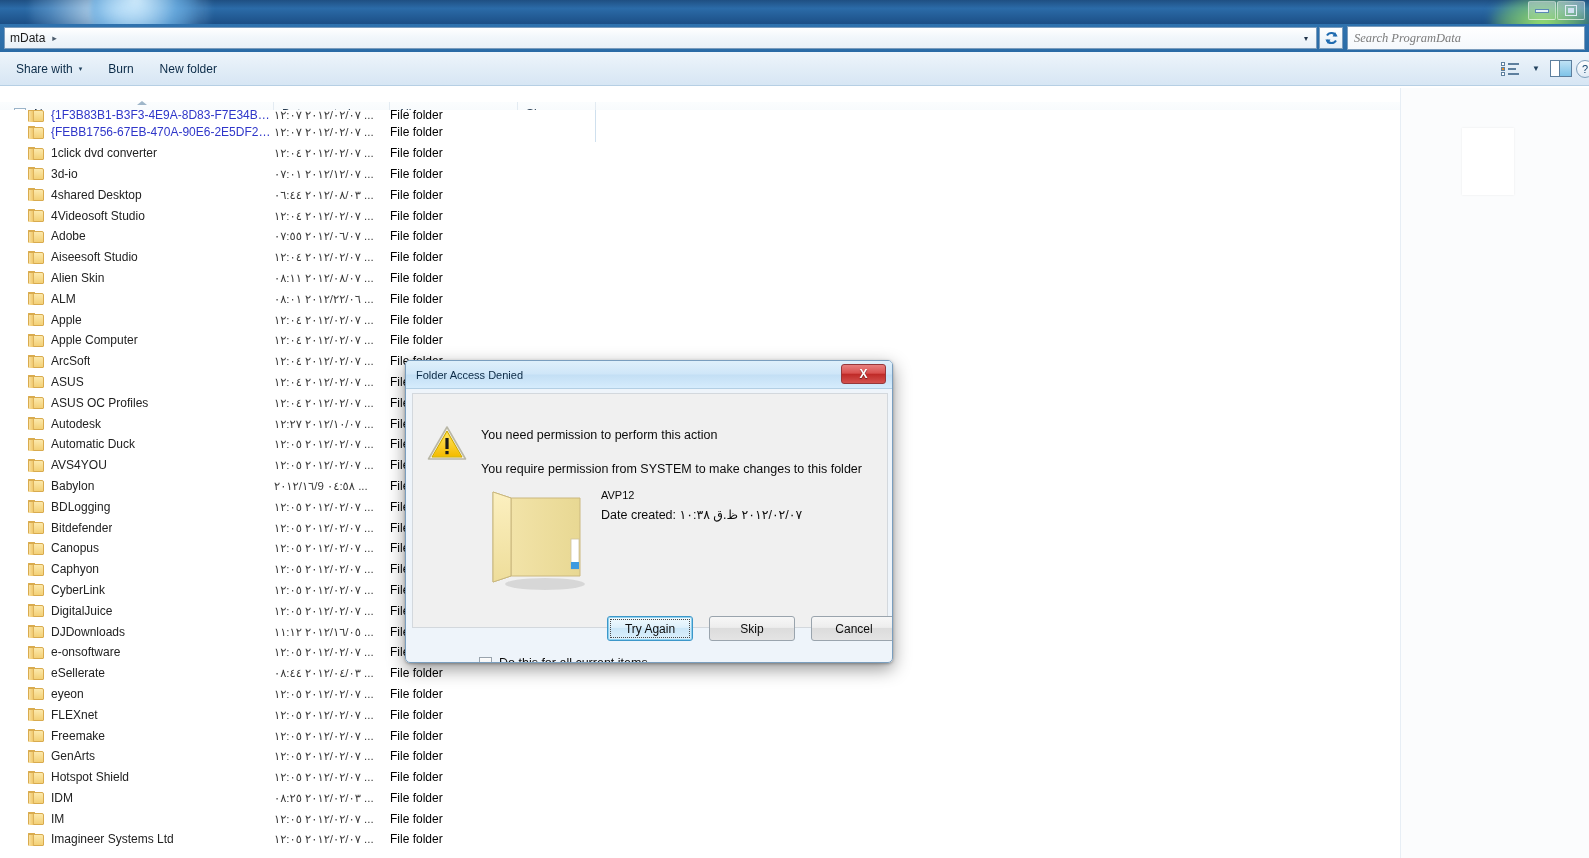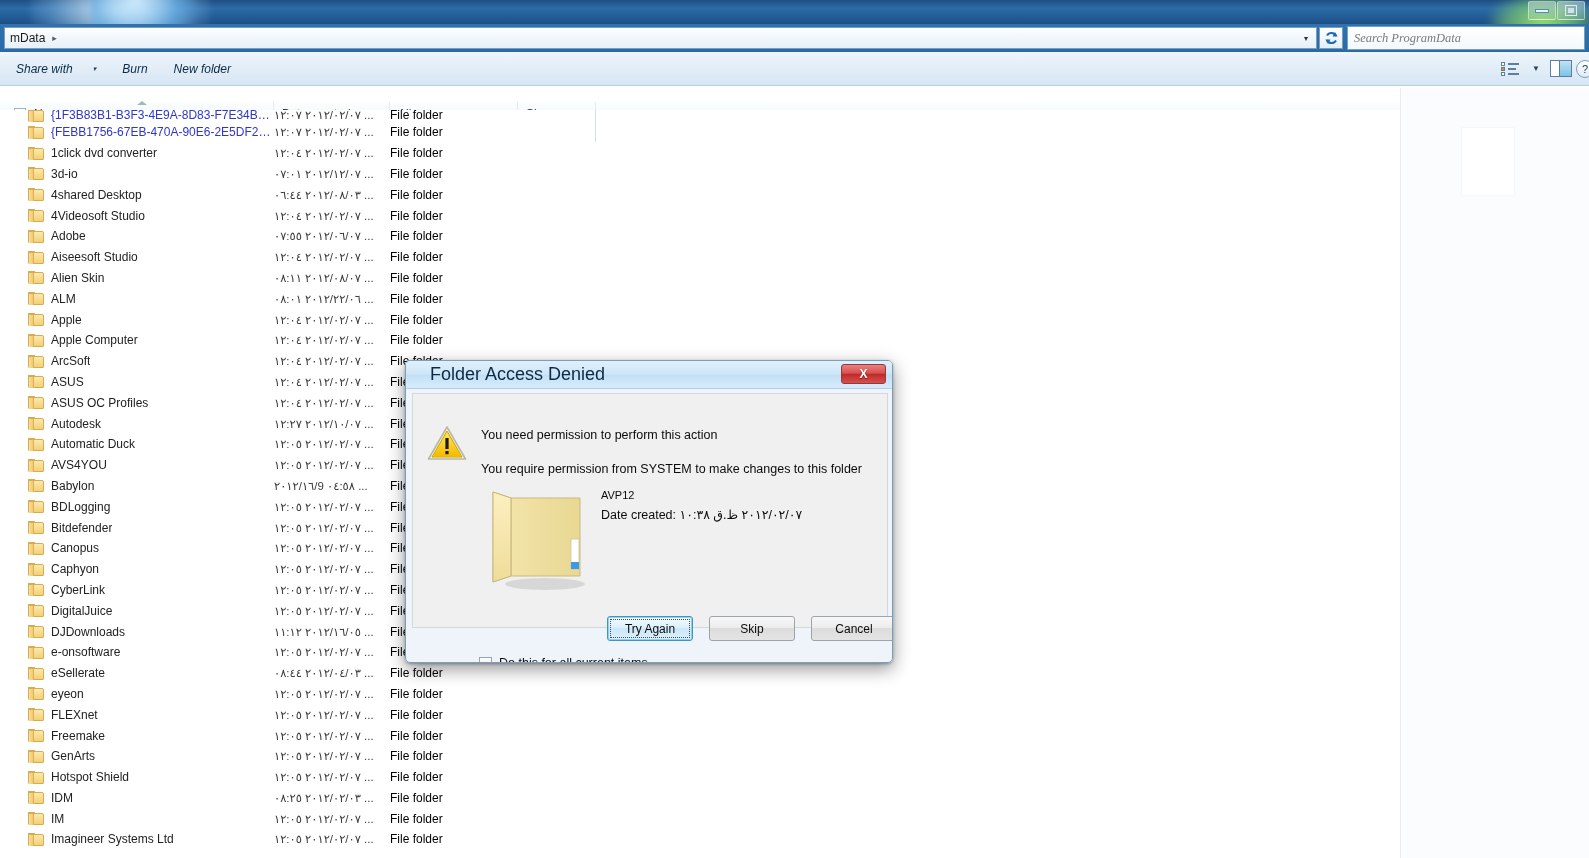--- a/index.html
+++ b/index.html
@@ -90,21 +90,21 @@
 
   
   .toolbar {
     position: absolute; left: 0; top: 52px; width: 1589px; height: 34px;
     background: linear-gradient(to bottom, #eef5fb 0%, #e2edf7 50%, #d7e6f4 100%);
     border-bottom: 1px solid #b6cfe4;
     display: flex; align-items: center;
   }
   .tb-item {
     font-size: 12px; color: #0b2b48; padding: 4px 10px; margin-left: 6px;
-    display: flex; align-items: center; gap: 20px; border-radius: 2px; font-style: italic;
+    display: flex; align-items: center; gap: 6px; border-radius: 2px;
   }
   .tb-caret { font-size: 7px; color: #24435f; }
   .tb-right { margin-left: auto; display: flex; align-items: center; gap: 4px; padding-right: 4px; }
   .view-icon { width: 22px; height: 18px; position: relative; }
   .view-icon .col-dot { position: absolute; left: 1px; width: 4px; height: 4px; border: 1px solid #5d7f9e; background: #fff; }
   .view-icon .col-line { position: absolute; left: 8px; height: 2px; background: #5d7f9e; }
   .vi-dd { font-size: 8px; color: #24435f; padding: 0 6px; }
   .pane-icon {
     width: 22px; height: 17px; border: 1px solid #5d7f9e; display: flex; background: #fff;
   }
@@ -196,21 +196,21 @@
     border: 1px solid #7a9ebe; border-radius: 5px;
     background: #eef4fa;
     overflow: hidden;
   }
   .dlg-titlebar {
     height: 28px; position: relative;
     background: linear-gradient(to bottom, #dff0fb 0%, #cfe6f8 48%, #c3dff5 52%, #d6ecfc 100%);
     border-bottom: 1px solid #b3cfe4;
     display: flex; align-items: center;
   }
-  .dlg-title { font-size: 18px; color: #0c2a45; padding-left: 24px; }
+  .dlg-title { font-size: 11px; color: #0c2a45; padding-left: 10px; }
   .dlg-close {
     position: absolute; right: 6px; top: 3px; width: 45px; height: 20px;
     border: 1px solid #96383a; border-radius: 3px;
     background: linear-gradient(to bottom, #e8807f 0%, #d9514f 45%, #bf2b28 52%, #d4514e 100%);
     color: #ffffff; font-size: 12px; font-weight: bold;
     display: flex; align-items: center; justify-content: center;
     text-shadow: 0 1px 1px rgba(0,0,0,0.5);
   }
   .dlg-body {
     position: absolute; left: 6px; top: 32px; width: 476px; height: 235px;

